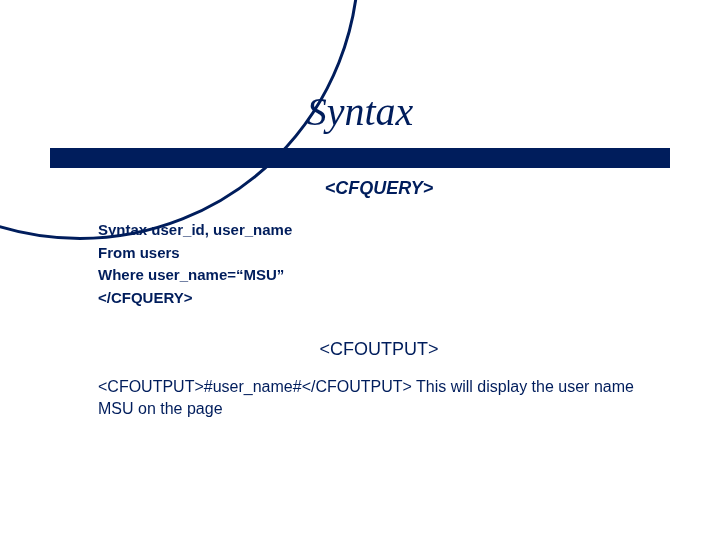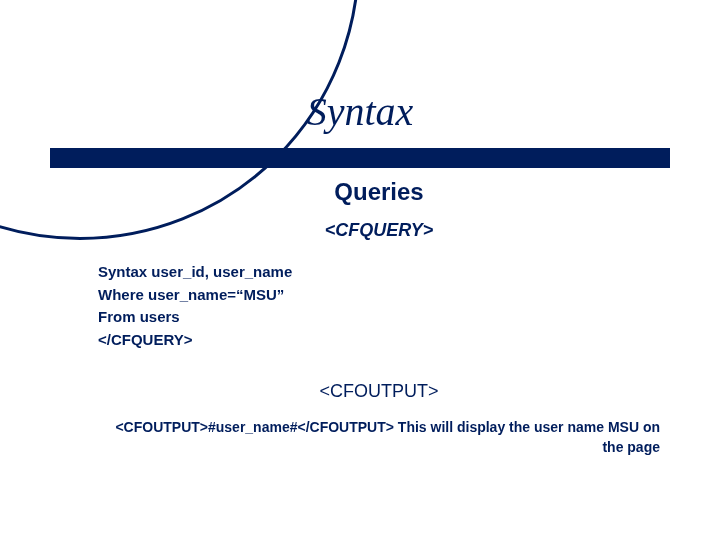--- a/index.html
+++ b/index.html
@@ -79,44 +79,42 @@
   .gap {
     height: 30px;
   }
   .cfoutput-heading {
     text-align: center;
     font-size: 18px;
     font-weight: 400;
     margin-bottom: 16px;
   }
   .output-block {
-    font-size: 14px;
-    font-weight: 700;
+    font-size: 16px;
+    font-weight: 400;
     line-height: 1.4;
-    text-align: right;
   }
 </style>
 </head>
 <body>
 
 <div class="slide">
   <div class="arc"></div>
 
   <div class="title">Syntax</div>
 
   <div class="bar"></div>
 
   <div class="content">
-    <div class="queries-heading">Queries</div>
     <div class="cfquery-heading">&lt;CFQUERY&gt;</div>
 
     <div class="code-block">
       <span class="row">Syntax user_id, user_name</span>
+      <span class="row">From users</span>
       <span class="row">Where user_name=“MSU”</span>
-      <span class="row">From users</span>
       <span class="row">&lt;/CFQUERY&gt;</span>
     </div>
 
     <div class="gap"></div>
 
     <div class="cfoutput-heading">&lt;CFOUTPUT&gt;</div>
 
     <div class="output-block">
       <span class="row">&lt;CFOUTPUT&gt;#user_name#&lt;/CFOUTPUT&gt;</span>
       <span class="row">This will display the user name MSU on the page</span>

